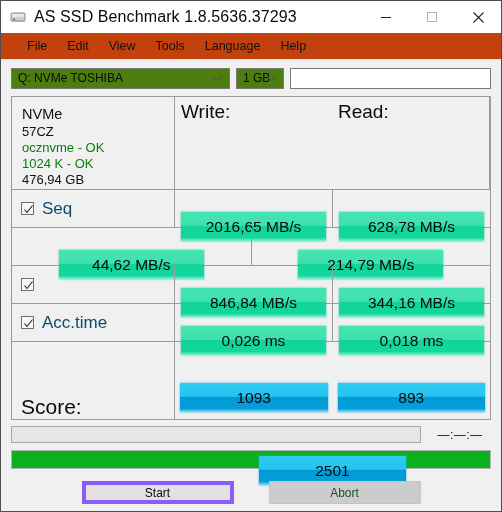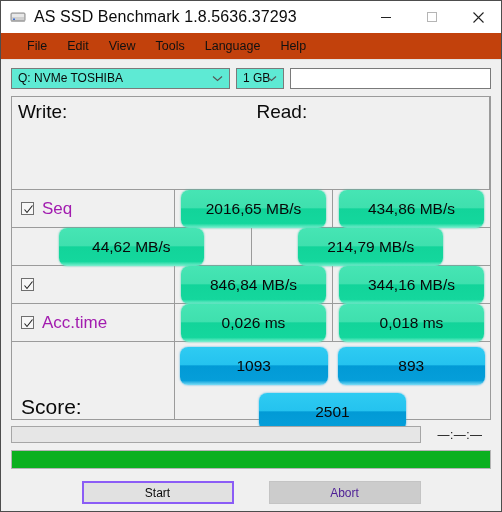--- a/index.html
+++ b/index.html
@@ -76,21 +76,21 @@
   .toolbar {
     height: 30px;
     display: flex;
     align-items: center;
     padding: 0 10px;
     gap: 6px;
     margin-top: 3px;
   }
   .combo {
     height: 21px;
-    background: #5eead4;
+    background: #4d7c0f;
     border: 1px solid #7a7a7a;
     display: flex;
     align-items: center;
     box-sizing: border-box;
     position: relative;
   }
   .combo.drive { width: 219px; }
   .combo.size  { width: 48px; }
   .combo-label {
     font-size: 12px;
@@ -169,34 +169,35 @@
     width: 13px;
     height: 13px;
     border: 1px solid #6f6f6f;
     background: #f7f7f7;
     box-sizing: border-box;
     margin-right: 8px;
     flex: 0 0 13px;
     position: relative;
   }
   .chk svg { position: absolute; left: 1px; top: 1px; }
-  .bench-name { font-size: 17px; color: #a21caf; white-space: nowrap; }
+  .bench-name { font-size: 17px; color: #0c4a6e; white-space: nowrap; }
 
   .pill {
     width: 100%;
     max-width: 145px;
-    height: 38px;
-    border-radius: 8px;
+    height: 29px;
+    border-radius: 0;
     display: flex;
     align-items: center;
     justify-content: center;
     font-size: 15.5px;
     color: #080808;
     white-space: nowrap;
     box-sizing: border-box;
+    margin-top: 36px;
   }
   .pill.green {
     background: linear-gradient(to bottom,
       #46e5b4 0%, #3fe0ae 46%, #12d49a 50%, #14d79d 88%, #7ff0d0 100%);
     box-shadow: 0 0 2px rgba(30,200,160,0.9);
   }
   .pill.blue {
     background: linear-gradient(to bottom,
       #2ecbf2 0%, #25c3ef 46%, #029ad6 50%, #059ed9 88%, #7adcf6 100%);
     box-shadow: 0 0 2px rgba(40,170,230,0.9);
@@ -272,27 +273,27 @@
     width: 152px;
     height: 23px;
     font-size: 12px;
     display: flex;
     align-items: center;
     justify-content: center;
     box-sizing: border-box;
   }
   .btn.start {
     background: #e1e1e1;
-    border: 2px solid #8b5cf6;
+    border: 4px solid #8b5cf6;
     color: #0b0b0b;
   }
   .btn.abort {
     background: #cccccc;
     border: 1px solid #c4c4c4;
-    color: #4c1d95;
+    color: #14532d;
   }
 </style>
 </head>
 <body>
 
 <div class="window">
 
   <div class="titlebar">
     <div class="app-icon">
       <svg width="16" height="16" viewBox="0 0 16 16">
@@ -347,20 +348,27 @@
             <path d="M1 1.5 L5.5 5.5 L10 1.5" fill="none" stroke="#555" stroke-width="1.1"></path>
           </svg>
       </div>
     </div>
     <input class="textfield" type="text" placeholder="" style="">
   </div>
 
   <div class="grid">
 
     <div class="row row-info">
+      <div class="cell-label">
+        <div class="info-line model">NVMe</div>
+        <div class="info-line">57CZ</div>
+        <div class="info-line green">ocznvme - OK</div>
+        <div class="info-line green">1024 K - OK</div>
+        <div class="info-line">476,94 GB</div>
+      </div>
       <div class="cell-val">
         <div class="head-text">Write:</div>
       </div>
       <div class="cell-val sep">
         <div class="head-text">Read:</div>
       </div>
     </div>
 
     <div class="row row-bench">
       <div class="cell-label">
@@ -368,21 +376,21 @@
           <svg width="11" height="11" viewBox="0 0 11 11">
               <path d="M1.5 5.5 L4 8.5 L9.5 1.5" fill="none" stroke="#222" stroke-width="1.1"></path>
             </svg>
         </div>
         <div class="bench-name">Seq</div>
       </div>
       <div class="cell-val sep">
         <div class="pill green">2016,65 MB/s</div>
       </div>
       <div class="cell-val">
-        <div class="pill green">434,86 MB/s</div>
+        <div class="pill green">628,78 MB/s</div>
       </div>
     </div>
 
     <div class="row row-bench">
       <div class="cell-val sep">
         <div class="pill green">44,62 MB/s</div>
       </div>
       <div class="cell-val">
         <div class="pill green">214,79 MB/s</div>
       </div>

